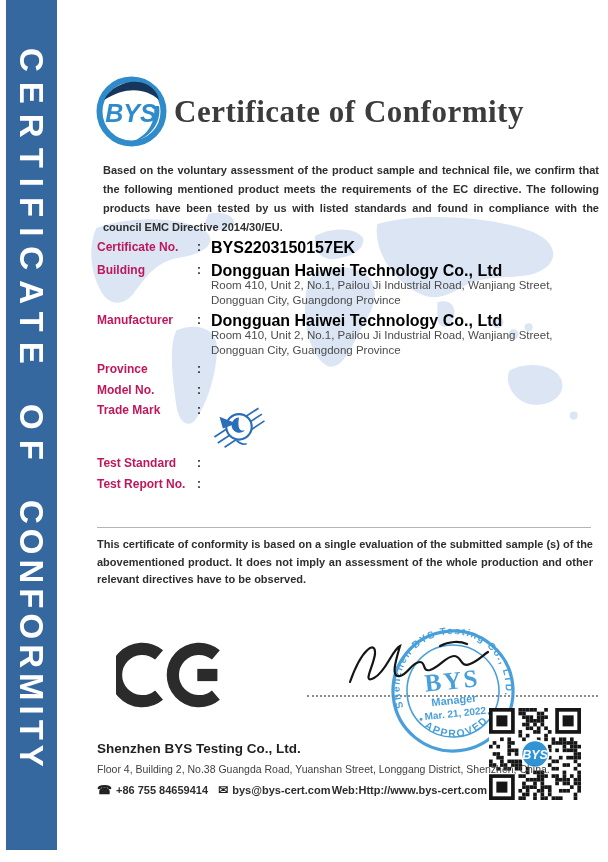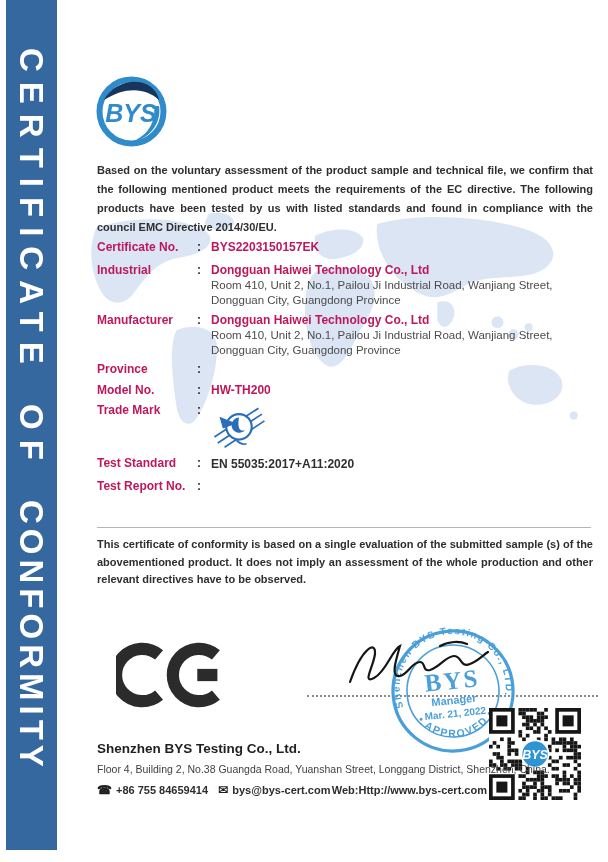--- a/index.html
+++ b/index.html
@@ -16,29 +16,29 @@
   .sw3 { letter-spacing:5px; }
 
   
   .map { position:absolute; left:56px; top:210px; width:552px; height:331px; opacity:.5; z-index:0; }
 
   
   .logo { position:absolute; left:96px; top:76px; width:71px; height:71px; z-index:2; }
   .title { position:absolute; left:174px; top:94px; font-family:"Liberation Serif", serif; font-weight:bold;
     font-size:31px; color:#3c3c3c; letter-spacing:.5px; z-index:2; }
 
-  .intro { position:absolute; left:97px; top:161px; width:496px; font-size:11px; font-weight:bold;
+  .intro { position:absolute; left:103px; top:161px; width:496px; font-size:11px; font-weight:bold;
     color:#2e2e2e; line-height:19px; text-align:justify; z-index:2; }
 
   
   .fields { position:absolute; left:97px; top:240px; width:496px; z-index:2; }
   .row { display:grid; grid-template-columns:100px 14px 1fr; align-items:start; }
   .lab { font-size:12px; font-weight:bold; color:#be185d; line-height:15px; }
   .col { font-size:12px; font-weight:bold; color:#2f2f2f; line-height:15px; }
-  .val { font-size:12px; font-weight:bold; color:#be185d; line-height:15px; }
+  .val { font-size:16px; font-weight:bold; color:#000000; line-height:15px; }
   .addr { font-size:11.5px; font-weight:normal; color:#4c4c4c; line-height:15px; }
   .std { font-size:12px; font-weight:bold; color:#2f2f2f; line-height:17px; }
   .mb8{margin-bottom:8px}.mb5{margin-bottom:5px}.mb4{margin-bottom:4px}.mb6{margin-bottom:6px}.mb3{margin-bottom:3px}
   .tm-logo { width:56px; height:46px; }
 
   .sep { position:absolute; left:97px; top:527px; width:494px; border-top:1px solid #b5b5b5; z-index:2; }
 
   .statement { position:absolute; left:97px; top:536px; width:496px; font-size:11px; font-weight:bold;
     color:#2e2e2e; line-height:17.5px; text-align:justify; z-index:2; }
 
@@ -86,33 +86,34 @@
     <span class="side-word sw3">CONFORMITY</span>
   </div>
 
   <svg class="logo" viewBox="0 0 71 71">
     <circle cx="35.5" cy="35.5" r="32" fill="#ffffff" stroke="#2f8bca" stroke-width="6"></circle>
     <path d="M8,24 C16,8 36,2 50,8 C58,12 62,18 63,24 C50,12 30,10 8,24 Z" fill="#16365c"></path>
     <path d="M63,30 C66,48 52,64 35,66 C52,60 60,46 58,30 Z" fill="#2f8bca"></path>
     <text x="35" y="46" text-anchor="middle" font-size="25" font-weight="bold" font-style="italic" font-family="Liberation Sans, sans-serif" fill="#2f8bca">BYS</text>
   </svg>
 
+  <div class="title">Certificate of Conformity</div>
 
   <p class="intro">Based on the voluntary assessment of the product sample and technical file, we confirm that the following mentioned product meets the requirements of the EC directive. The following products have been tested by us with listed standards and found in compliance with the council EMC Directive 2014/30/EU.</p>
 
   <div class="fields">
 
     <div class="row mb8">
       <span class="lab">Certificate No.</span>
       <span class="col">:</span>
       <span class="val">BYS2203150157EK</span>
     </div>
 
     <div class="row mb5">
-      <span class="lab">Industrial</span>
+      <span class="lab">Building</span>
       <span class="col">:</span>
       <span>
         <div class="val">Dongguan Haiwei Technology Co., Ltd</div>
         <div class="addr">Room 410, Unit 2, No.1, Pailou Ji Industrial Road, Wanjiang Street,</div>
         <div class="addr">Dongguan City, Guangdong Province</div>
       </span>
     </div>
 
     <div class="row mb4">
       <span class="lab">Manufacturer</span>
@@ -125,21 +126,20 @@
     </div>
 
     <div class="row mb6">
       <span class="lab">Province</span>
       <span class="col">:</span>
     </div>
 
     <div class="row mb5">
       <span class="lab">Model No.</span>
       <span class="col">:</span>
-      <span class="val">HW-TH200</span>
     </div>
 
     <div class="row mb3">
       <span class="lab">Trade Mark</span>
       <span class="col">:</span>
       <span>
         <svg class="tm-logo" viewBox="0 0 66 54">
           <g stroke="#2a6db8" fill="none" stroke-width="2">
             <line x1="4" y1="40" x2="56" y2="6"></line>
             <line x1="8" y1="47" x2="60" y2="13"></line>
@@ -150,21 +150,20 @@
           <path d="M10,16 L30,24 L14,30 Z" fill="#2a6db8"></path>
           <path d="M30,44 q6,6 12,4" stroke="#2a6db8" stroke-width="2" fill="none"></path>
         </svg>
       </span>
     </div>
 
     <div class="row mb6">
       <span class="lab">Test Standard</span>
       <span class="col">:</span>
       <span>
-        <div class="std">EN 55035:2017+A11:2020</div>
       </span>
     </div>
 
     <div class="row">
       <span class="lab">Test Report No.</span>
       <span class="col">:</span>
     </div>
   </div>
 
   <div class="sep"></div>

